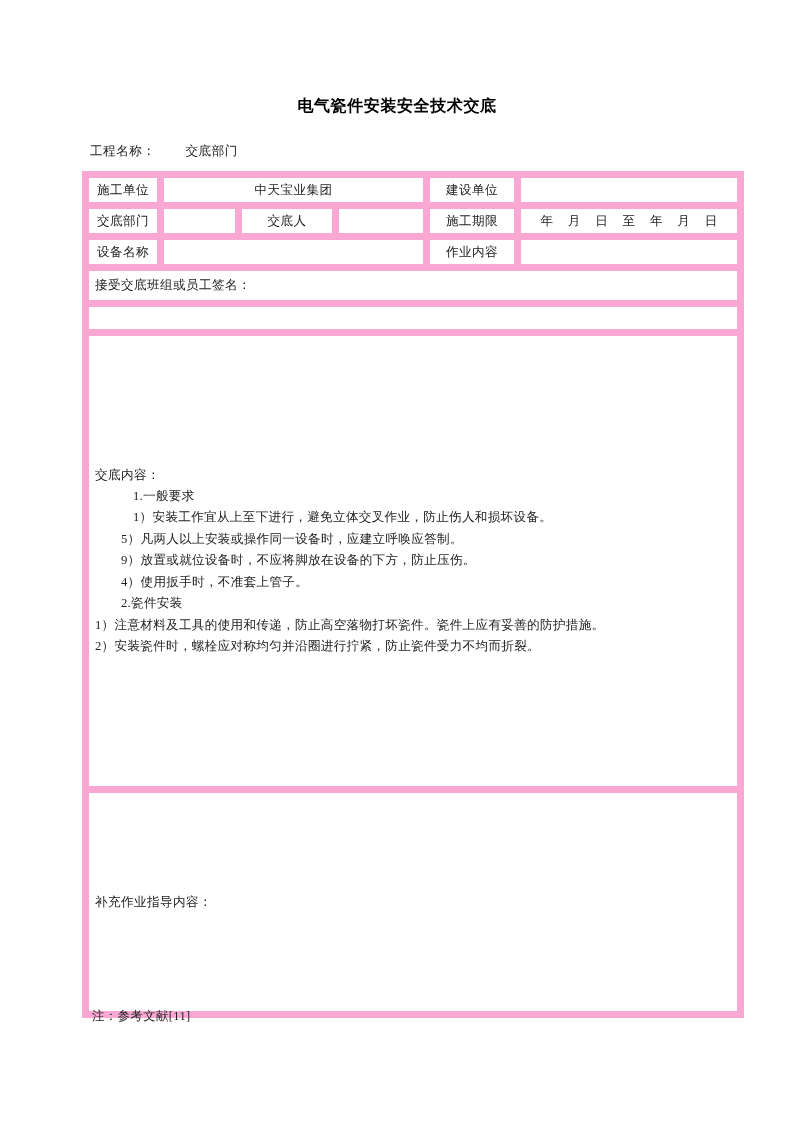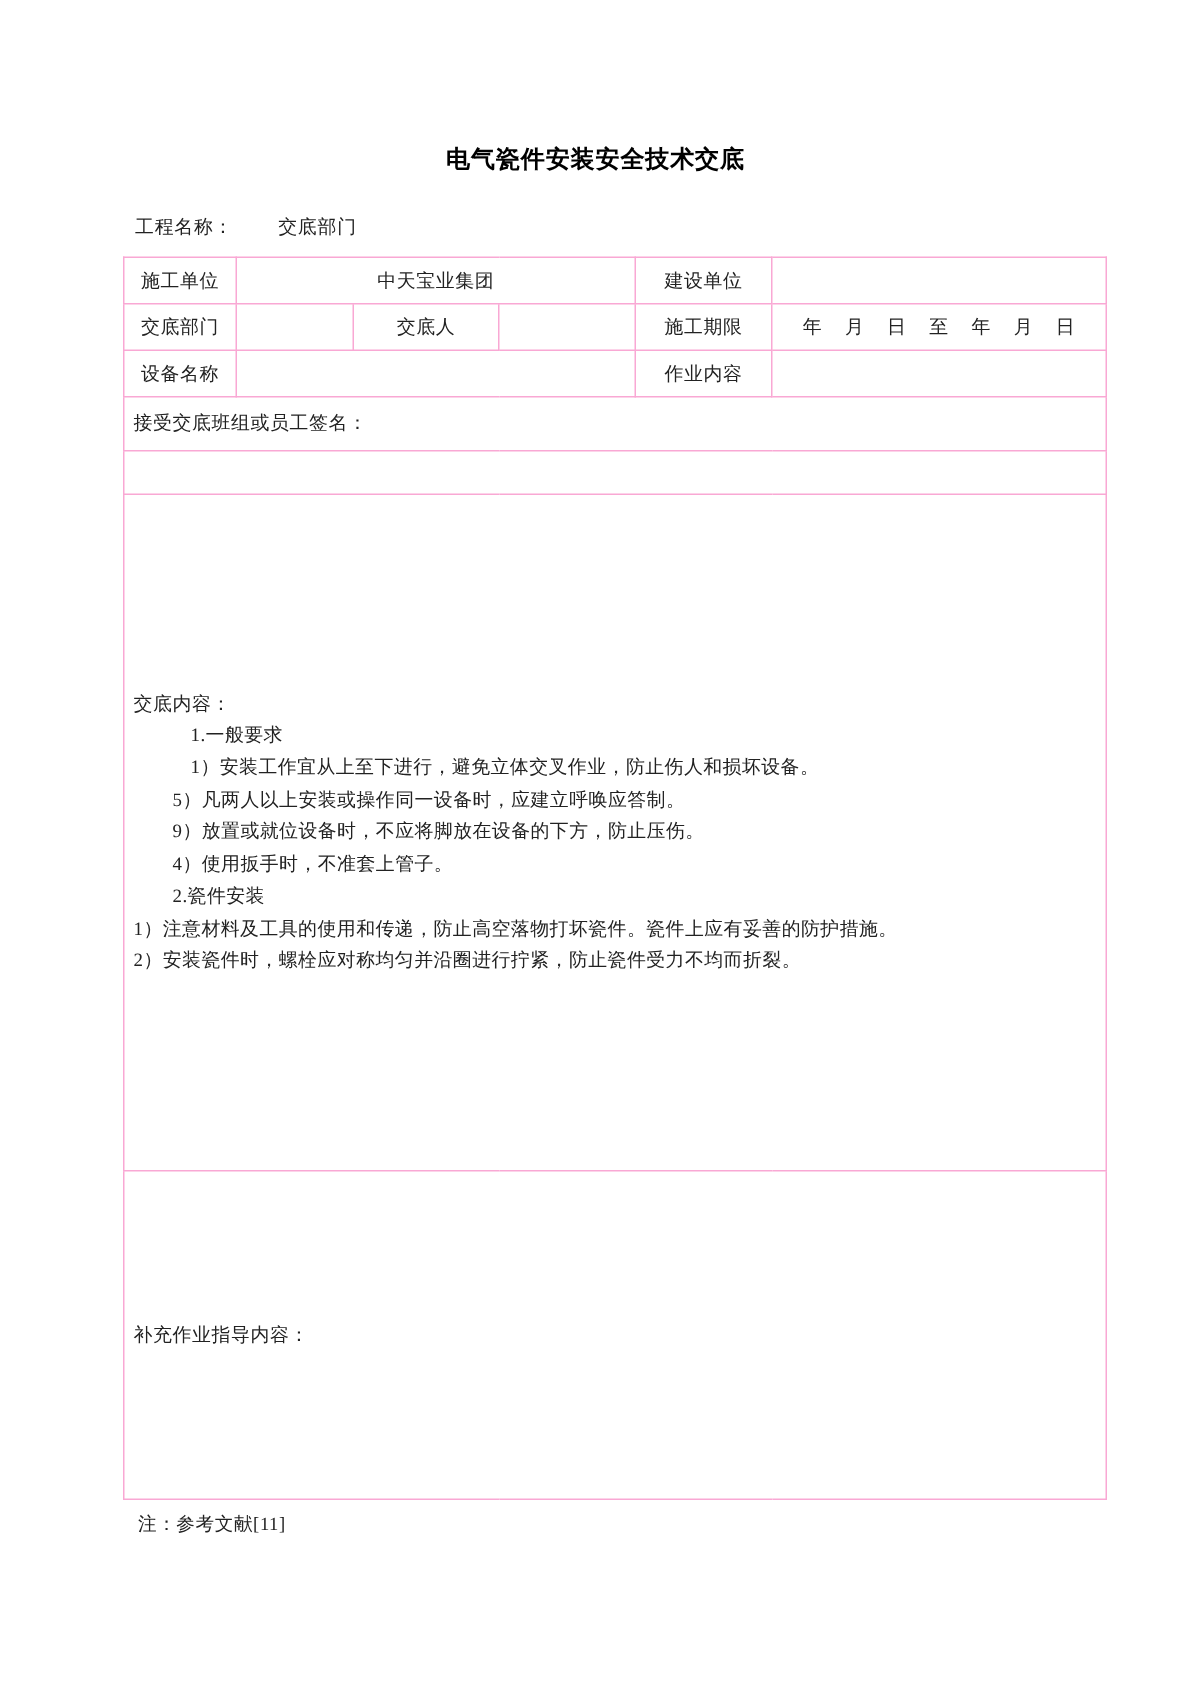--- a/index.html
+++ b/index.html
@@ -58,21 +58,21 @@
   .form-table {
     position: absolute;
     left: 82px;
     top: 171px;
     width: 655px;
     border-collapse: collapse;
     table-layout: fixed;
     font-size: 12.6px;
   }
   .form-table td {
-    border: 1px solid #f9a8d4;
+    border: 7px solid #f9a8d4;
     padding: 0 6px;
     vertical-align: middle;
     color: #222;
     letter-spacing: 0.4px;
   }
   .lbl-cell {
     text-align: center;
     white-space: nowrap;
   }
   .val-cell-center { text-align: center; }

